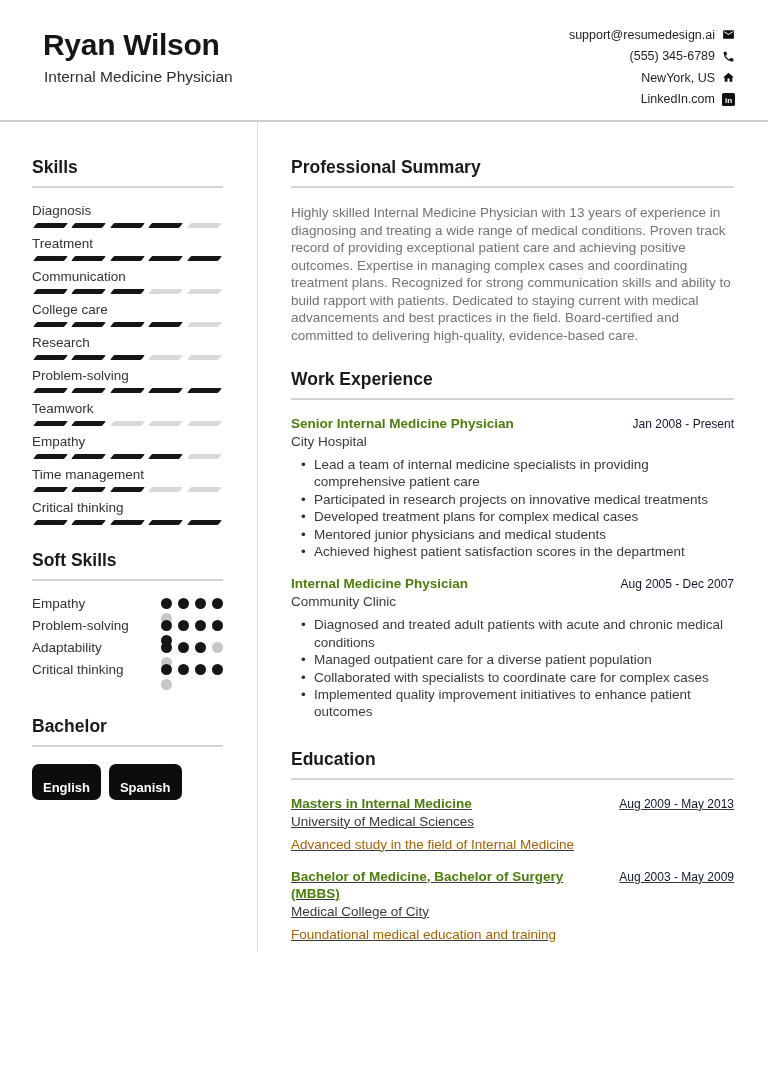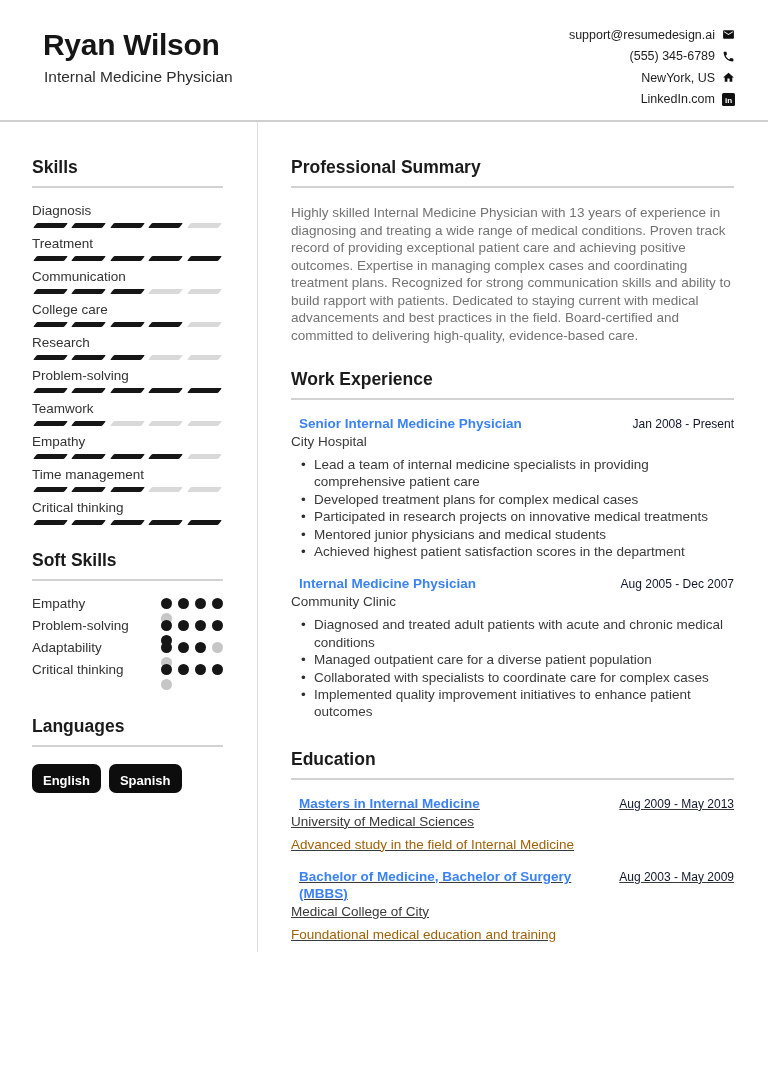--- a/index.html
+++ b/index.html
@@ -40,28 +40,28 @@
   .soft-list { margin-top:14px; }
   .soft-row { display:flex; justify-content:space-between; align-items:flex-start; height:22px; }
   .soft-label { font-size:13.5px; color:#333; line-height:18px; }
   .dots { width:62px; display:flex; flex-wrap:wrap; gap:4px 6px; margin-top:3px; }
   .dot { width:11px; height:11px; border-radius:50%; background:#161616; flex:none; }
   .dot.empty { background:#c6c6c6; }
 
   
   .lang-section { margin-top:34px; }
   .pills { margin-top:17px; display:flex; gap:8px; }
-  .pill { background:#0d0d0d; color:#fff; font-size:13px; font-weight:700; line-height:15px; padding:9px 11px 5px; border-radius:7px; }
+  .pill { background:#0d0d0d; color:#fff; font-size:13px; font-weight:700; line-height:15px; padding:16px 11px 5px; border-radius:7px; }
 
   
   .summary-text { margin-top:16px; font-size:13.5px; line-height:17.5px; color:#737373; }
   .exp-section { margin-top:26px; }
   .job { margin-top:15px; }
   .job-header { display:flex; justify-content:space-between; align-items:baseline; }
-  .job-title { font-size:13.5px; font-weight:700; color:#3b82f6; line-height:17px;margin-left:8px; }
+  .job-title { font-size:13.5px; font-weight:700; color:#4d7c0f; line-height:17px; }
   .job-dates { font-size:12px; color:#0f172a; white-space:nowrap; padding-left:12px; }
   .job-company { font-size:13.5px; color:#3a3a3a; line-height:17px; margin-top:1px; }
   .bullets { margin-top:6px; }
   .bullet { display:flex; font-size:13.5px; line-height:17.4px; color:#3a3a3a; }
   .bullet::before { content:"•"; width:13px; margin-left:10px; flex:none; color:#2d2d2d; }
   .bullet-text { flex:1; }
 
   .edu-section { margin-top:29px; }
   .degree { margin-top:15px;text-decoration:underline; }
   .degree-desc { margin-top:6px; font-size:13.5px; color:#a16207; line-height:17px; }
@@ -254,21 +254,21 @@
                 <span class="dot"></span>
                 <span class="dot"></span>
                 <span class="dot"></span>
                 <span class="dot empty"></span>
               </span>
             </div>
           </div>
       </div>
 
       <div class="lang-section">
-        <h2 class="section-heading">Languages</h2>
+        <h2 class="section-heading">Bachelor</h2>
         <div class="rule"></div>
         <div class="pills" id="lang-pills">
             <span class="pill">English</span>
             <span class="pill">Spanish</span>
           </div>
       </div>
     </div>
 
     <div class="main">
       <div>
@@ -285,24 +285,24 @@
               <div class="job-header">
                 <span class="job-title">Senior Internal Medicine Physician</span>
                 <span class="job-dates">Jan 2008 - Present</span>
               </div>
               <div class="job-company">City Hospital</div>
               <div class="bullets">
                 <div class="bullet">
                   <span class="bullet-text">Lead a team of internal medicine specialists in providing comprehensive patient care</span>
                 </div>
                 <div class="bullet">
+                  <span class="bullet-text">Participated in research projects on innovative medical treatments</span>
+                </div>
+                <div class="bullet">
                   <span class="bullet-text">Developed treatment plans for complex medical cases</span>
-                </div>
-                <div class="bullet">
-                  <span class="bullet-text">Participated in research projects on innovative medical treatments</span>
                 </div>
                 <div class="bullet">
                   <span class="bullet-text">Mentored junior physicians and medical students</span>
                 </div>
                 <div class="bullet">
                   <span class="bullet-text">Achieved highest patient satisfaction scores in the department</span>
                 </div>
               </div>
             </div>
             <div class="job">

